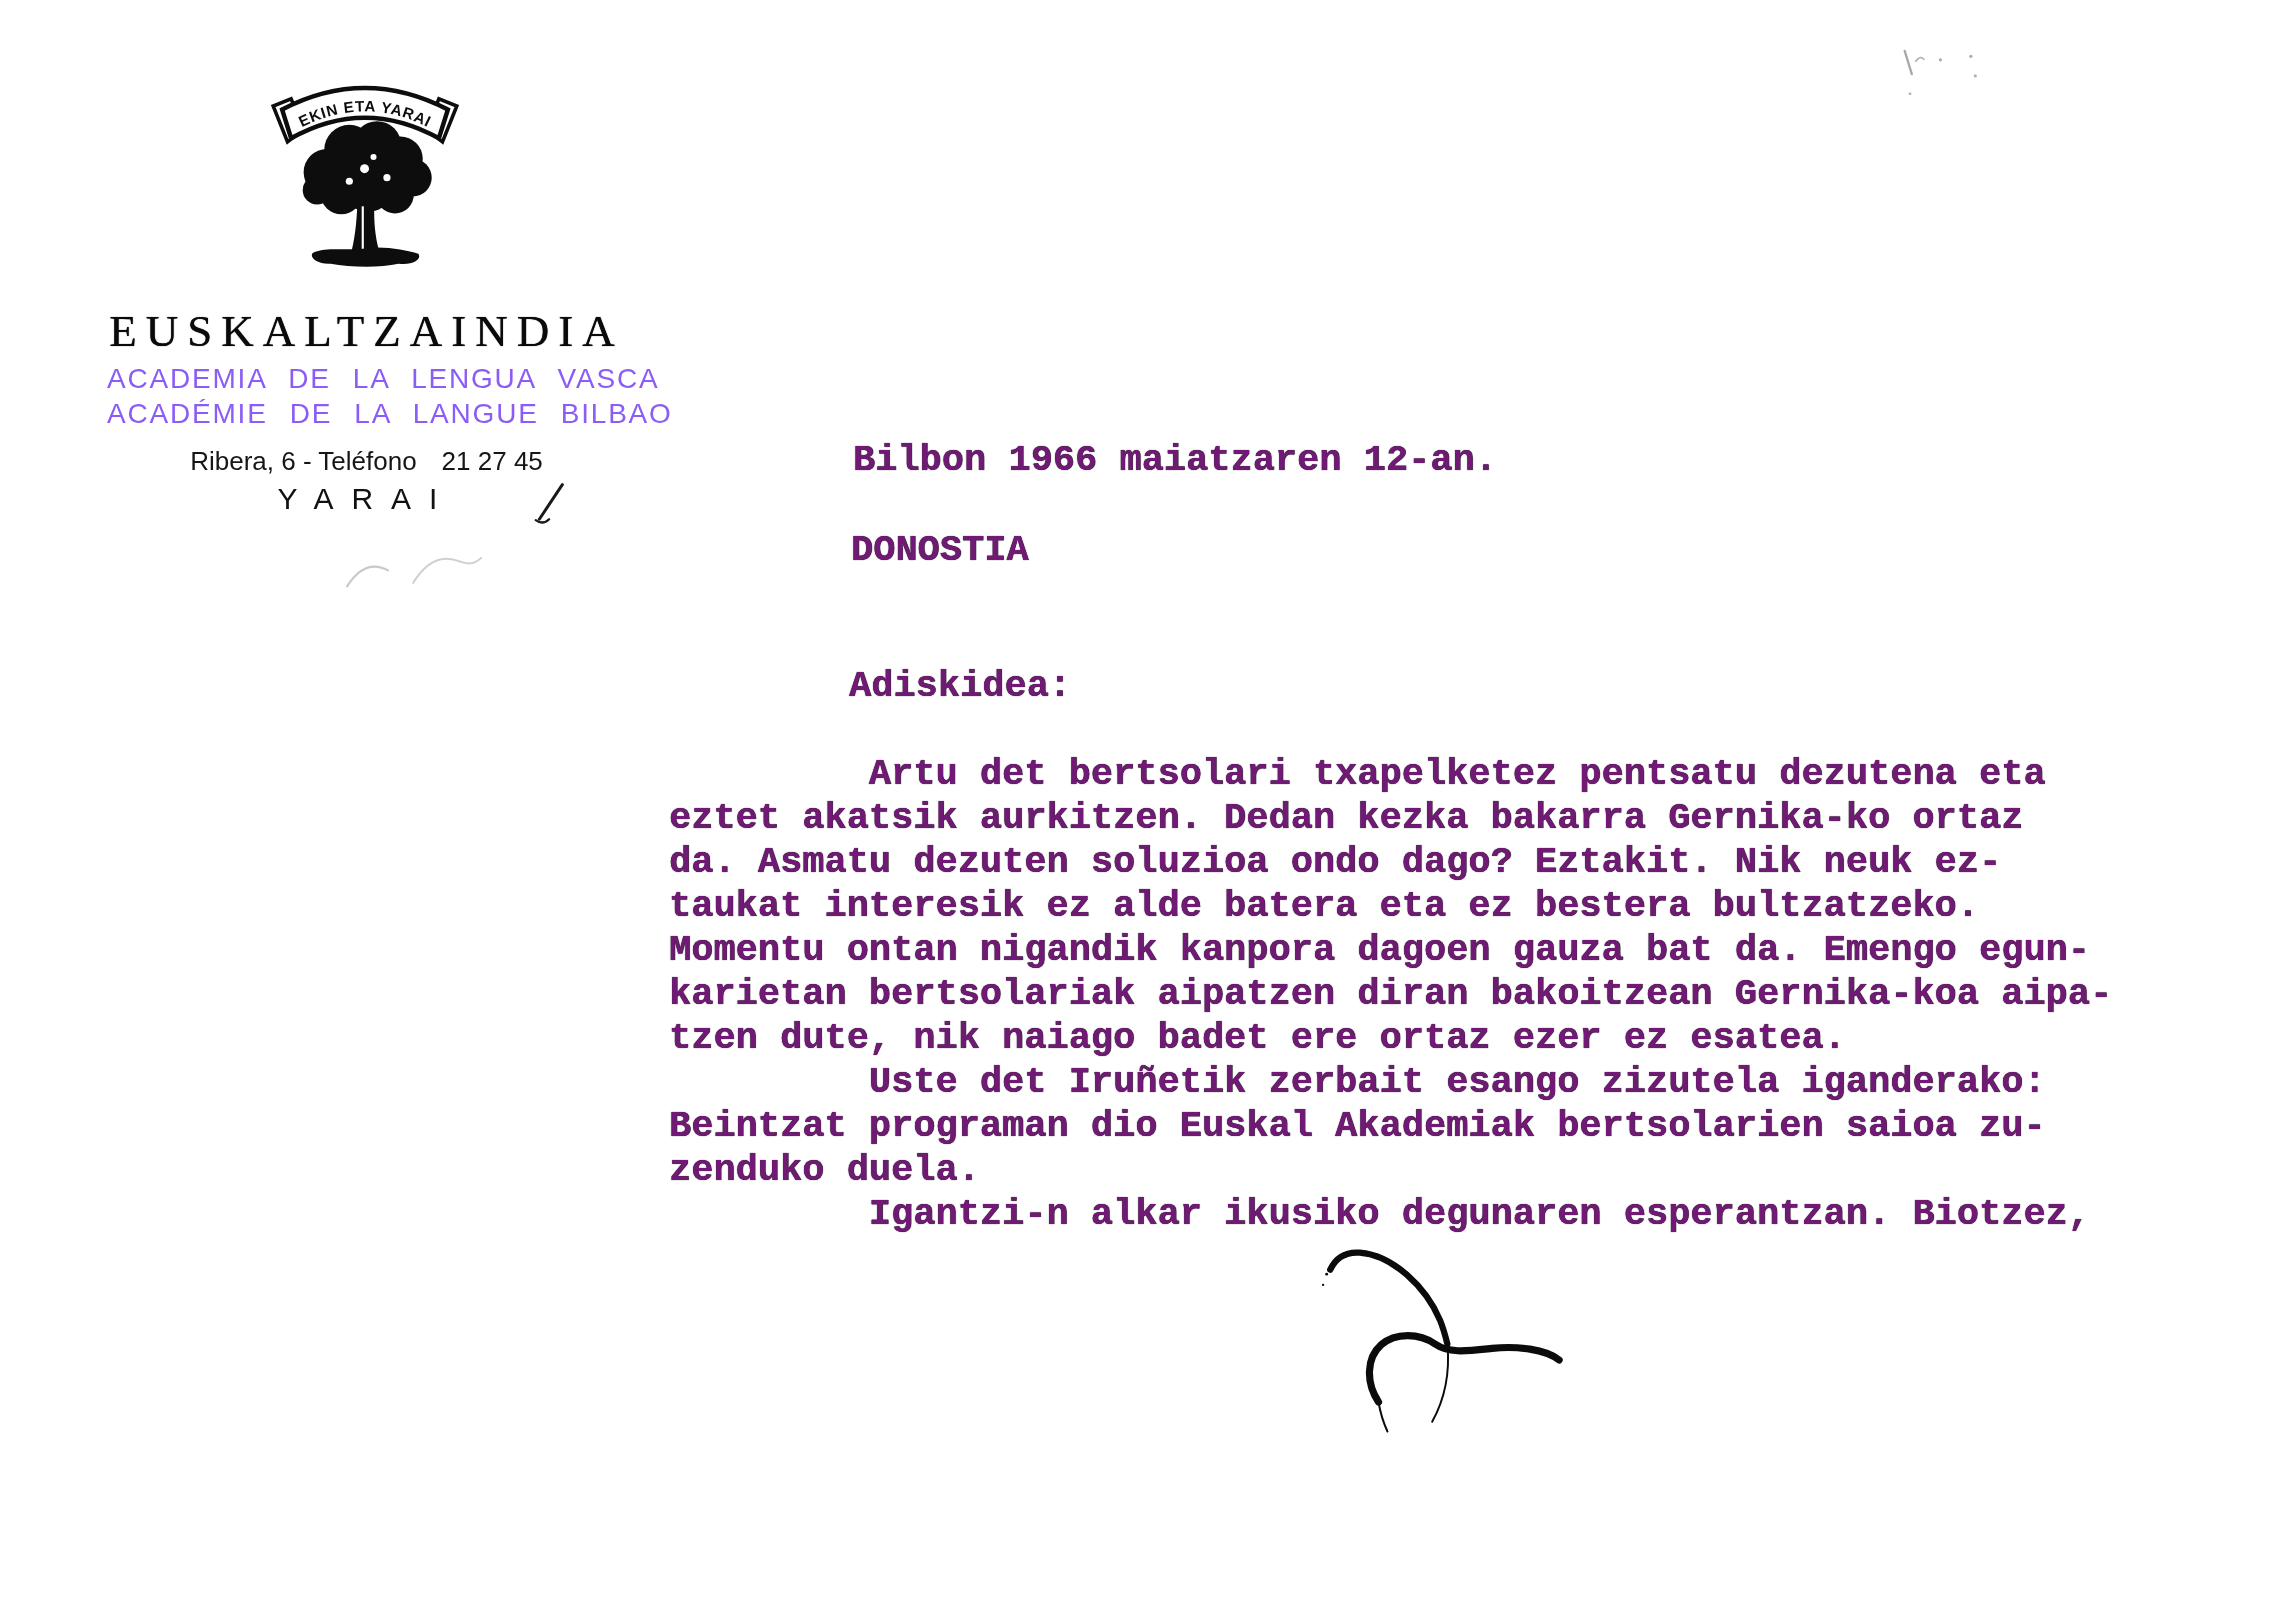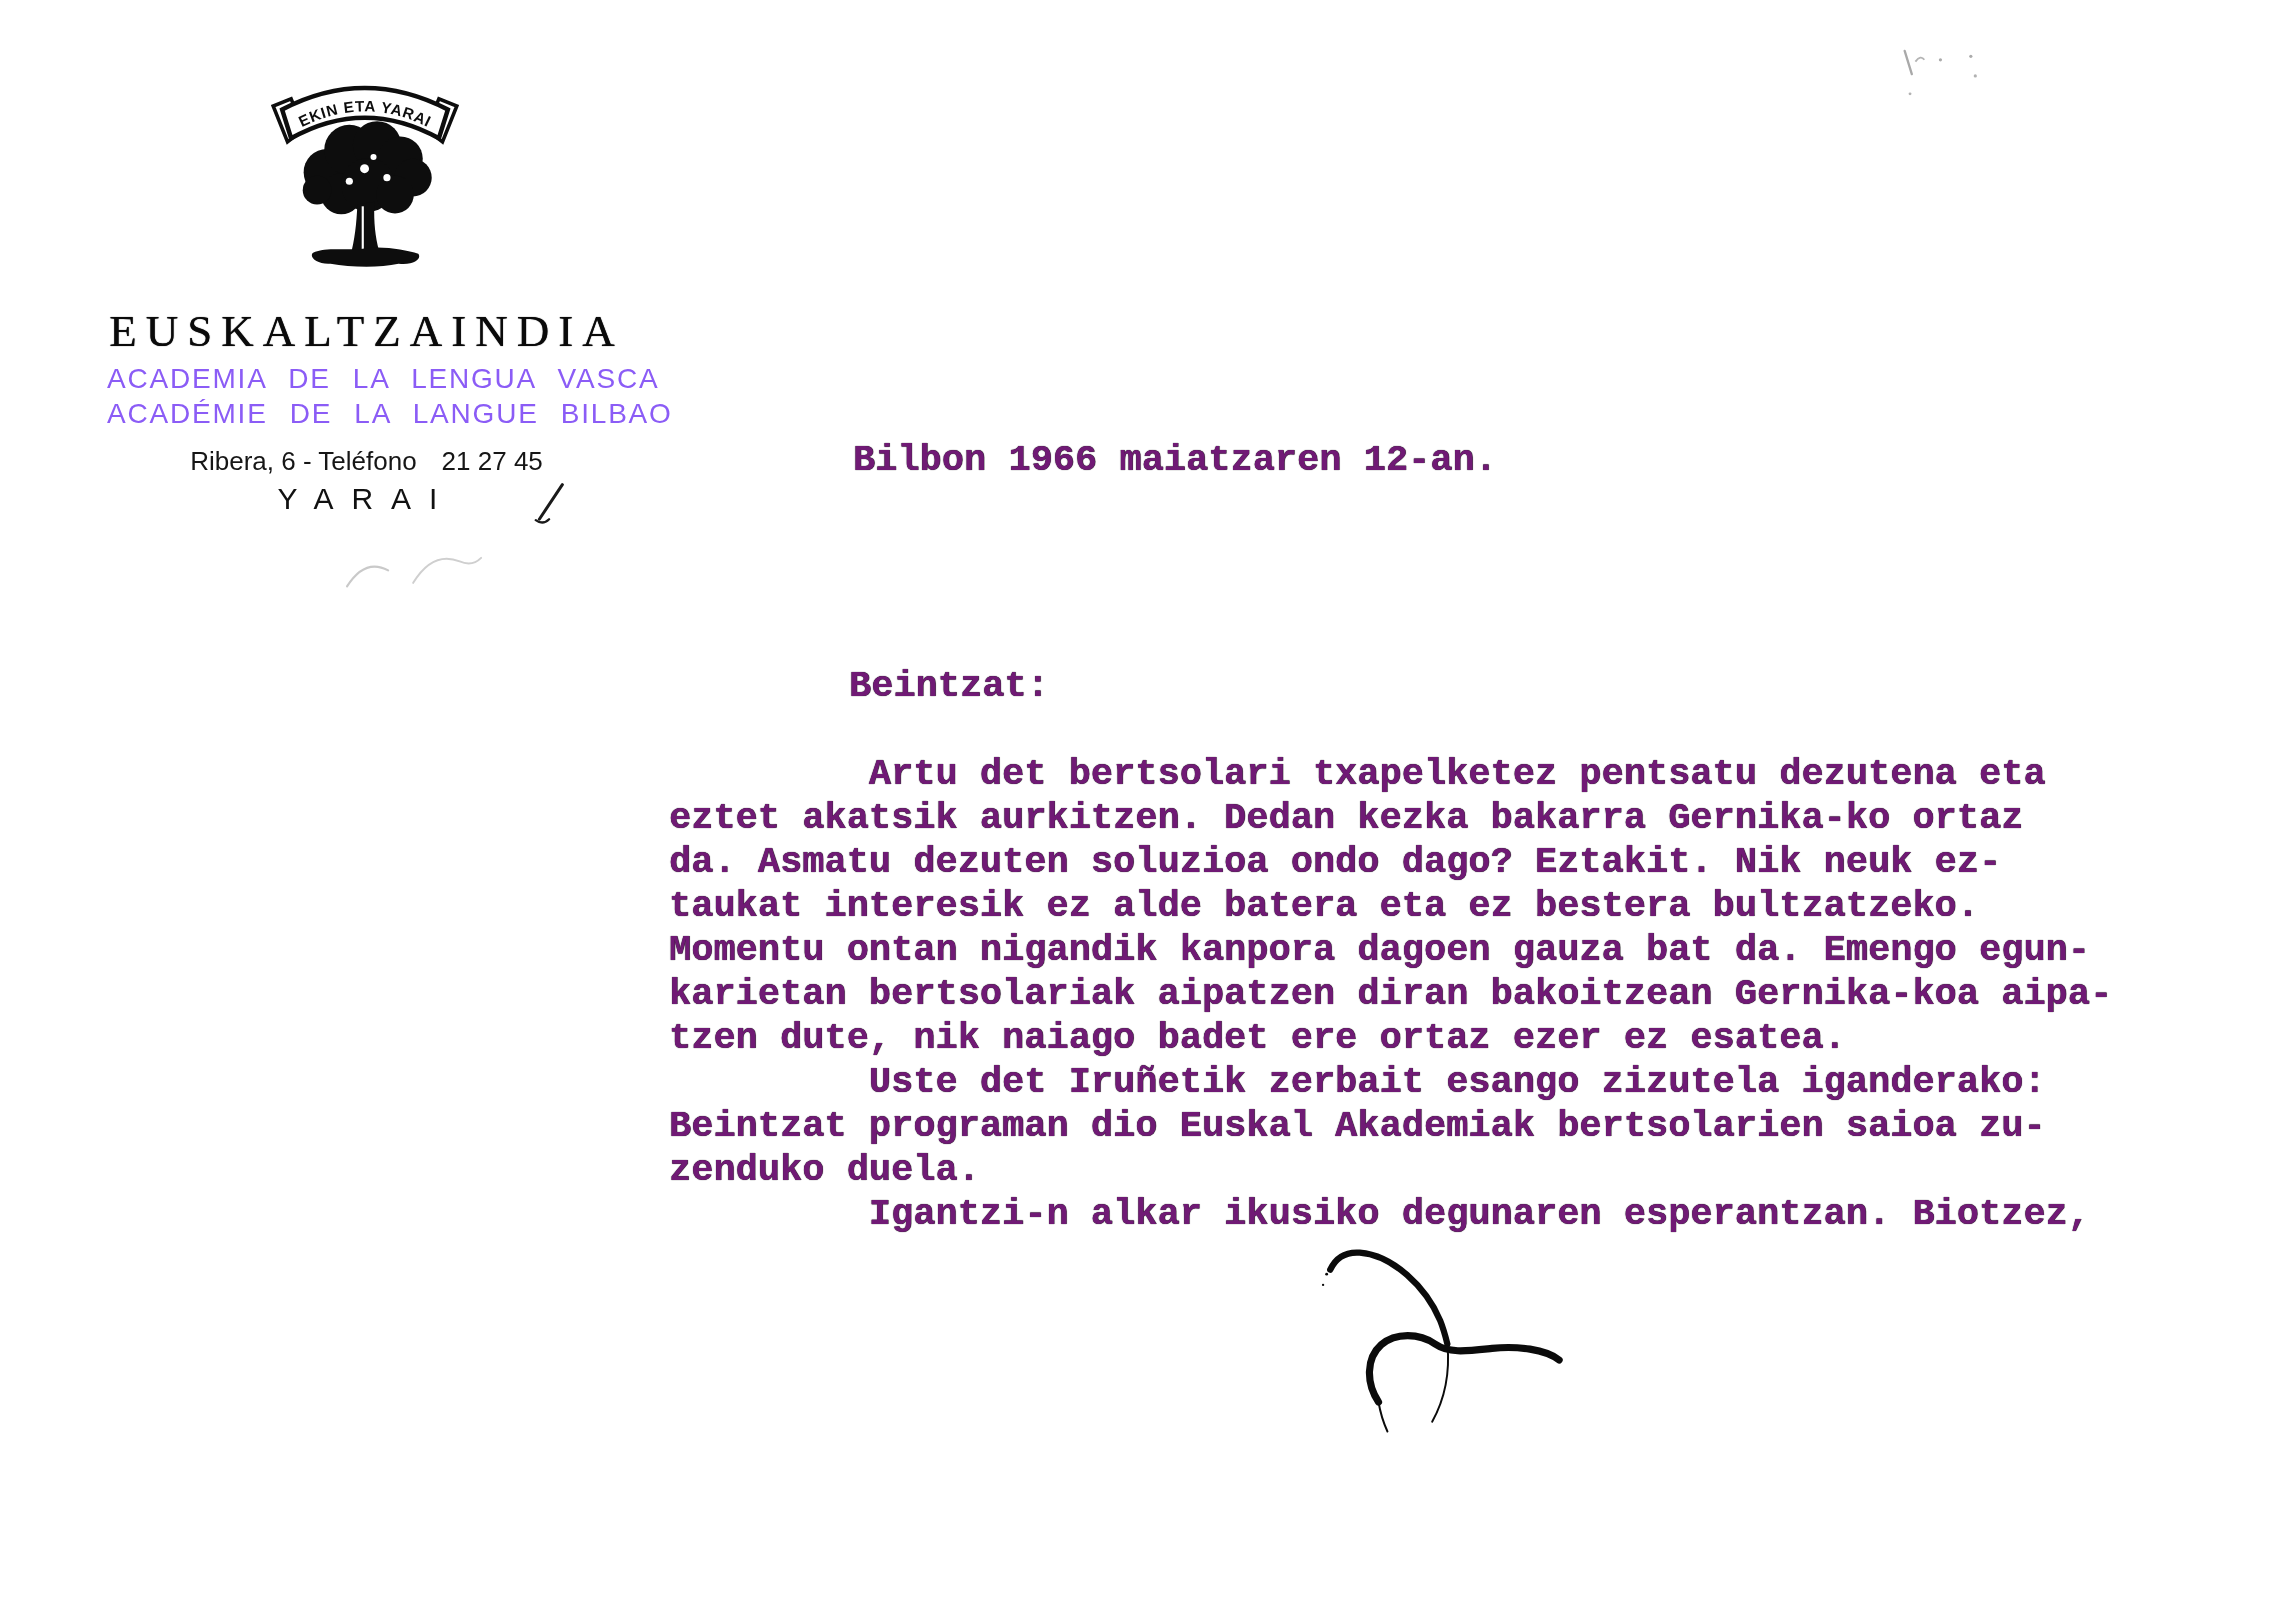--- a/index.html
+++ b/index.html
@@ -127,23 +127,24 @@
     <circle cx="62" cy="42" r="1.8" fill="#ababab"></circle>
     <circle cx="96" cy="38" r="1.8" fill="#ababab"></circle>
     <circle cx="101" cy="60" r="1.8" fill="#b2b2b2"></circle>
     <circle cx="28" cy="80" r="1.6" fill="#b2b2b2"></circle>
   </svg>
 
   <main>
     <div class="typed dateline">Bilbon 1966 maiatzaren 12-an.</div>
 
     <div class="recipient">
+      <div class="typed">DONOSTIA</div>
     </div>
 
-    <div class="typed salutation">Beintzat:</div>
+    <div class="typed salutation">Adiskidea:</div>
 
     <pre class="typed letter-body">         Artu det bertsolari txapelketez pentsatu dezutena eta
 eztet akatsik aurkitzen. Dedan kezka bakarra Gernika-ko ortaz
 da. Asmatu dezuten soluzioa ondo dago? Eztakit. Nik neuk ez-
 taukat interesik ez alde batera eta ez bestera bultzatzeko.
 Momentu ontan nigandik kanpora dagoen gauza bat da. Emengo egun-
 karietan bertsolariak aipatzen diran bakoitzean Gernika-koa aipa-
 tzen dute, nik naiago badet ere ortaz ezer ez esatea.
          Uste det Iruñetik zerbait esango zizutela iganderako:
 Beintzat programan dio Euskal Akademiak bertsolarien saioa zu-

